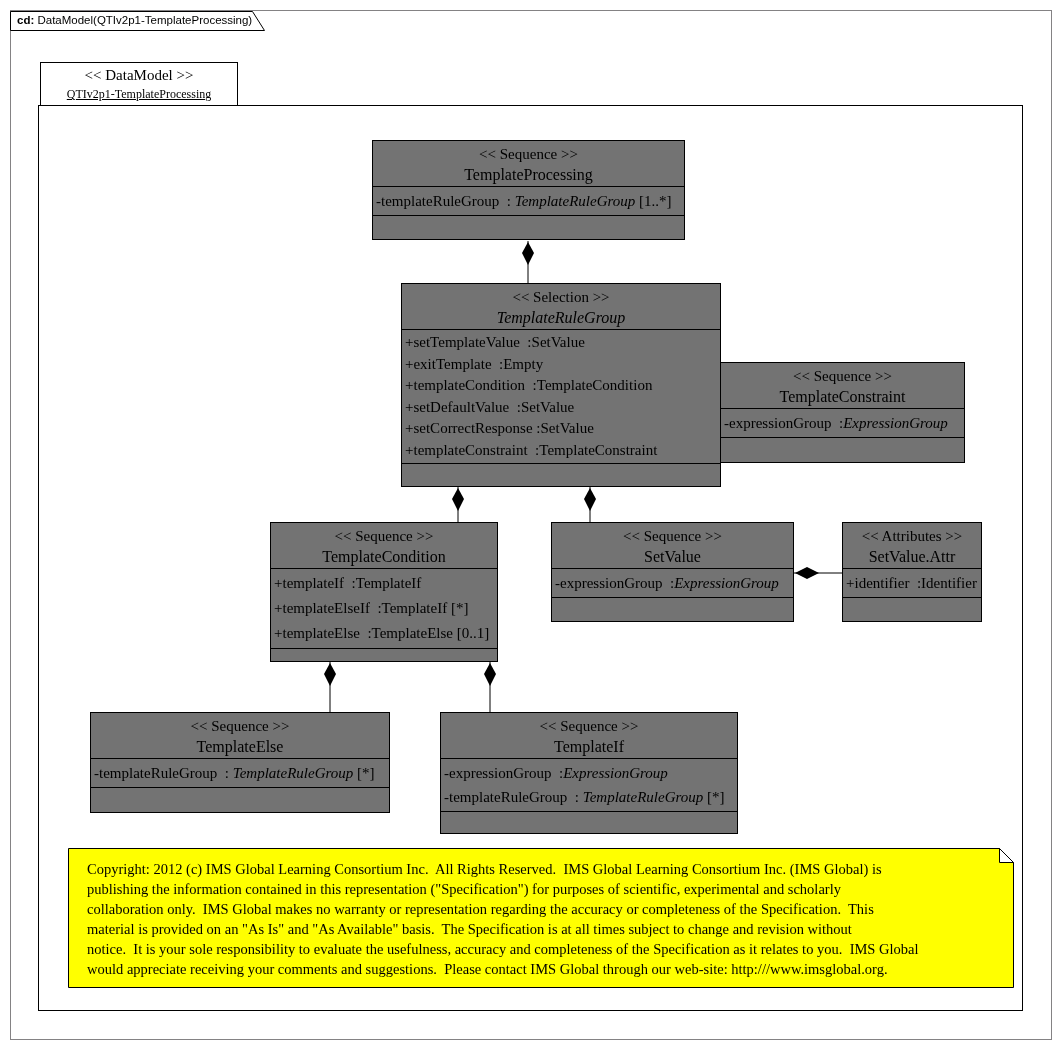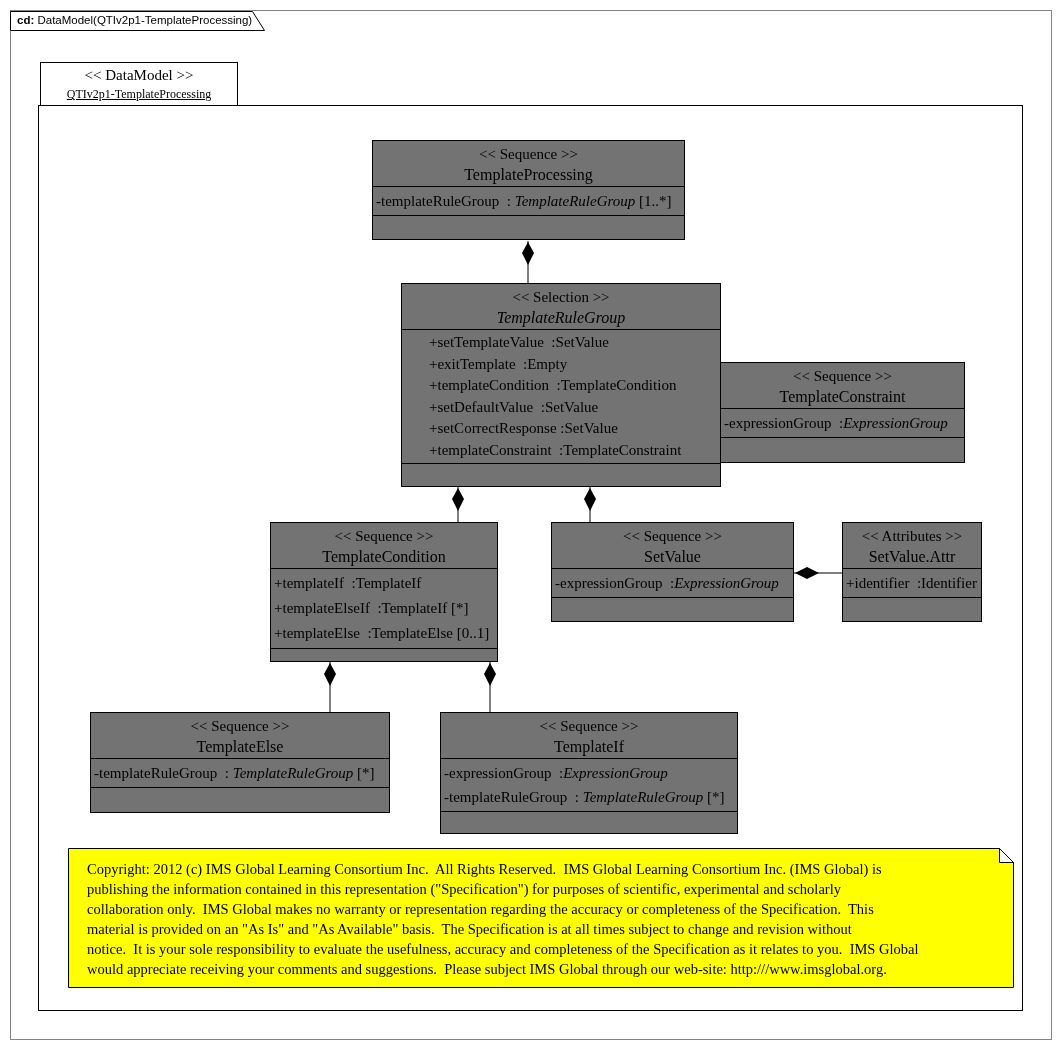--- a/index.html
+++ b/index.html
@@ -35,21 +35,21 @@
   }
   .cls .hdr { text-align:center; padding-top:3px; flex:0 0 auto; }
   .cls .stereo { font-size:15px; line-height:20px; }
   .cls .cname { font-size:16px; line-height:22px; font-weight:normal; }
   .cls .cname.abstract { font-style:italic; }
   .cls .attrs {
     border-top:1px solid #000; border-bottom:1px solid #000;
     padding:2px 3px; flex:0 0 auto; font-size:15px;
   }
   .cls .attr { line-height:24px; white-space:pre; }
-  .cls.lh21 .attr { line-height:21.5px;margin-left:24px; }
+  .cls.lh21 .attr { line-height:21.5px; }
   .cls.lh25 .attr { line-height:25px; }
   .it { font-style:italic; }
   .cls .ops { flex:1 1 auto; }
   .note-text {
     position:absolute; left:87px; top:859px; width:920px; z-index:2;
     font-size:14.5px;
   }
   .note-text .nline { line-height:20px; white-space:pre; }
 </style>
 </head>
@@ -191,16 +191,16 @@
     </div>
     <div class="ops"></div>
   </div>
 
   <div class="note-text">
     <div class="nline">Copyright: 2012 (c) IMS Global Learning Consortium Inc.  All Rights Reserved.  IMS Global Learning Consortium Inc. (IMS Global) is</div>
     <div class="nline">publishing the information contained in this representation ("Specification") for purposes of scientific, experimental and scholarly</div>
     <div class="nline">collaboration only.  IMS Global makes no warranty or representation regarding the accuracy or completeness of the Specification.  This</div>
     <div class="nline">material is provided on an "As Is" and "As Available" basis.  The Specification is at all times subject to change and revision without</div>
     <div class="nline">notice.  It is your sole responsibility to evaluate the usefulness, accuracy and completeness of the Specification as it relates to you.  IMS Global</div>
-    <div class="nline">would appreciate receiving your comments and suggestions.  Please subject IMS Global through our web-site: http:///www.imsglobal.org.</div>
+    <div class="nline">would appreciate receiving your comments and suggestions.  Please contact IMS Global through our web-site: http:///www.imsglobal.org.</div>
   </div>
 
 </div>
 
 </body></html>

